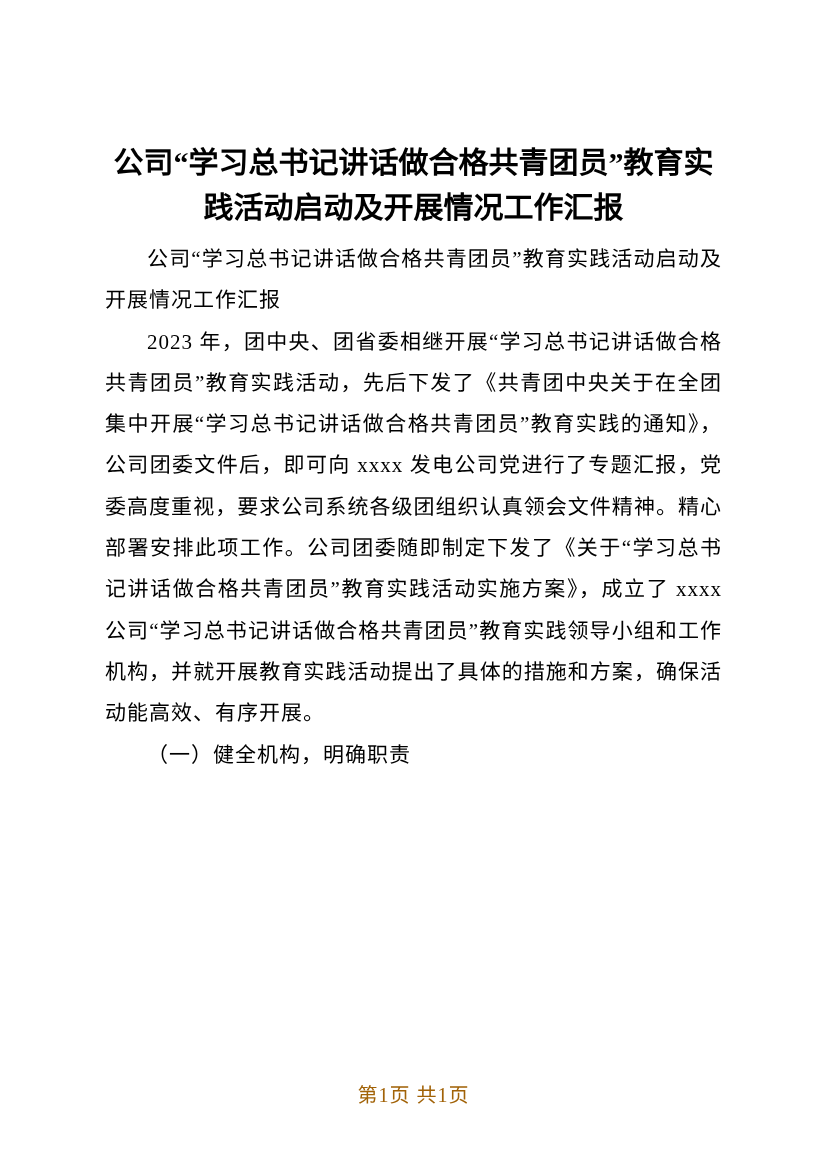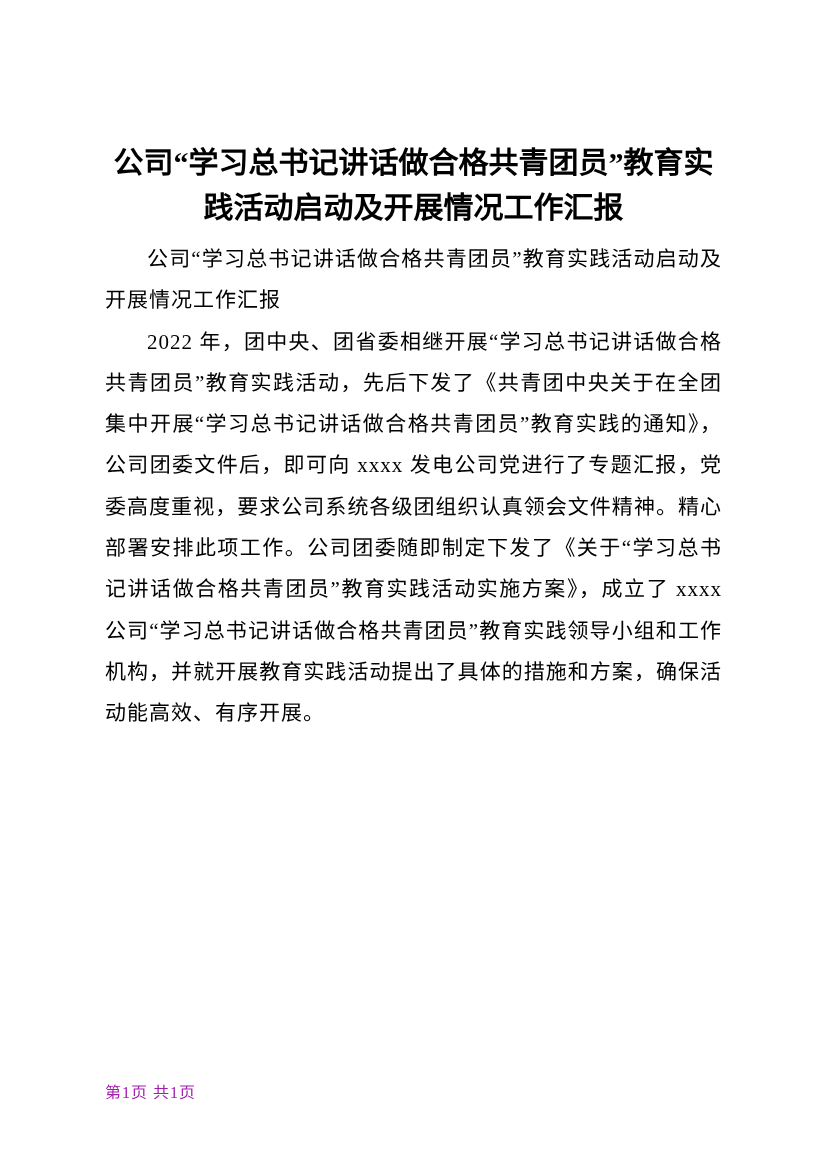--- a/index.html
+++ b/index.html
@@ -42,33 +42,34 @@
     text-align: justify;
     text-indent: 2em;
     color: #000000;
     word-break: break-all;
   }
   .page-footer {
     position: absolute;
     left: 105px;
     width: 617px;
     top: 1079px;
-    text-align: left;
-    font-size: 16px;
+    text-align: center;
+    font-size: 20px;
     letter-spacing: 1px;
-    color: #a21caf;
+    color: #a16207;
   }
 </style>
 </head>
 <body>
 
 <div class="page">
   <div class="content">
     <h1 class="doc-title">公司“学习总书记讲话做合格共青团员”教育实践活动启动及开展情况工作汇报</h1>
     <div class="body-text">
       <p class="para">公司“学习总书记讲话做合格共青团员”教育实践活动启动及开展情况工作汇报</p>
-      <p class="para">2022 年，团中央、团省委相继开展“学习总书记讲话做合格共青团员”教育实践活动，先后下发了《共青团中央关于在全团集中开展“学习总书记讲话做合格共青团员”教育实践的通知》，公司团委文件后，即可向 xxxx 发电公司党进行了专题汇报，党委高度重视，要求公司系统各级团组织认真领会文件精神。精心部署安排此项工作。公司团委随即制定下发了《关于“学习总书记讲话做合格共青团员”教育实践活动实施方案》，成立了 xxxx 公司“学习总书记讲话做合格共青团员”教育实践领导小组和工作机构，并就开展教育实践活动提出了具体的措施和方案，确保活动能高效、有序开展。</p>
+      <p class="para">2023 年，团中央、团省委相继开展“学习总书记讲话做合格共青团员”教育实践活动，先后下发了《共青团中央关于在全团集中开展“学习总书记讲话做合格共青团员”教育实践的通知》，公司团委文件后，即可向 xxxx 发电公司党进行了专题汇报，党委高度重视，要求公司系统各级团组织认真领会文件精神。精心部署安排此项工作。公司团委随即制定下发了《关于“学习总书记讲话做合格共青团员”教育实践活动实施方案》，成立了 xxxx 公司“学习总书记讲话做合格共青团员”教育实践领导小组和工作机构，并就开展教育实践活动提出了具体的措施和方案，确保活动能高效、有序开展。</p>
+      <p class="para">（一）健全机构，明确职责</p>
     </div>
   </div>
   <div class="page-footer">
     <span>第1页 共1页</span>
   </div>
 </div>
 
 </body></html>

